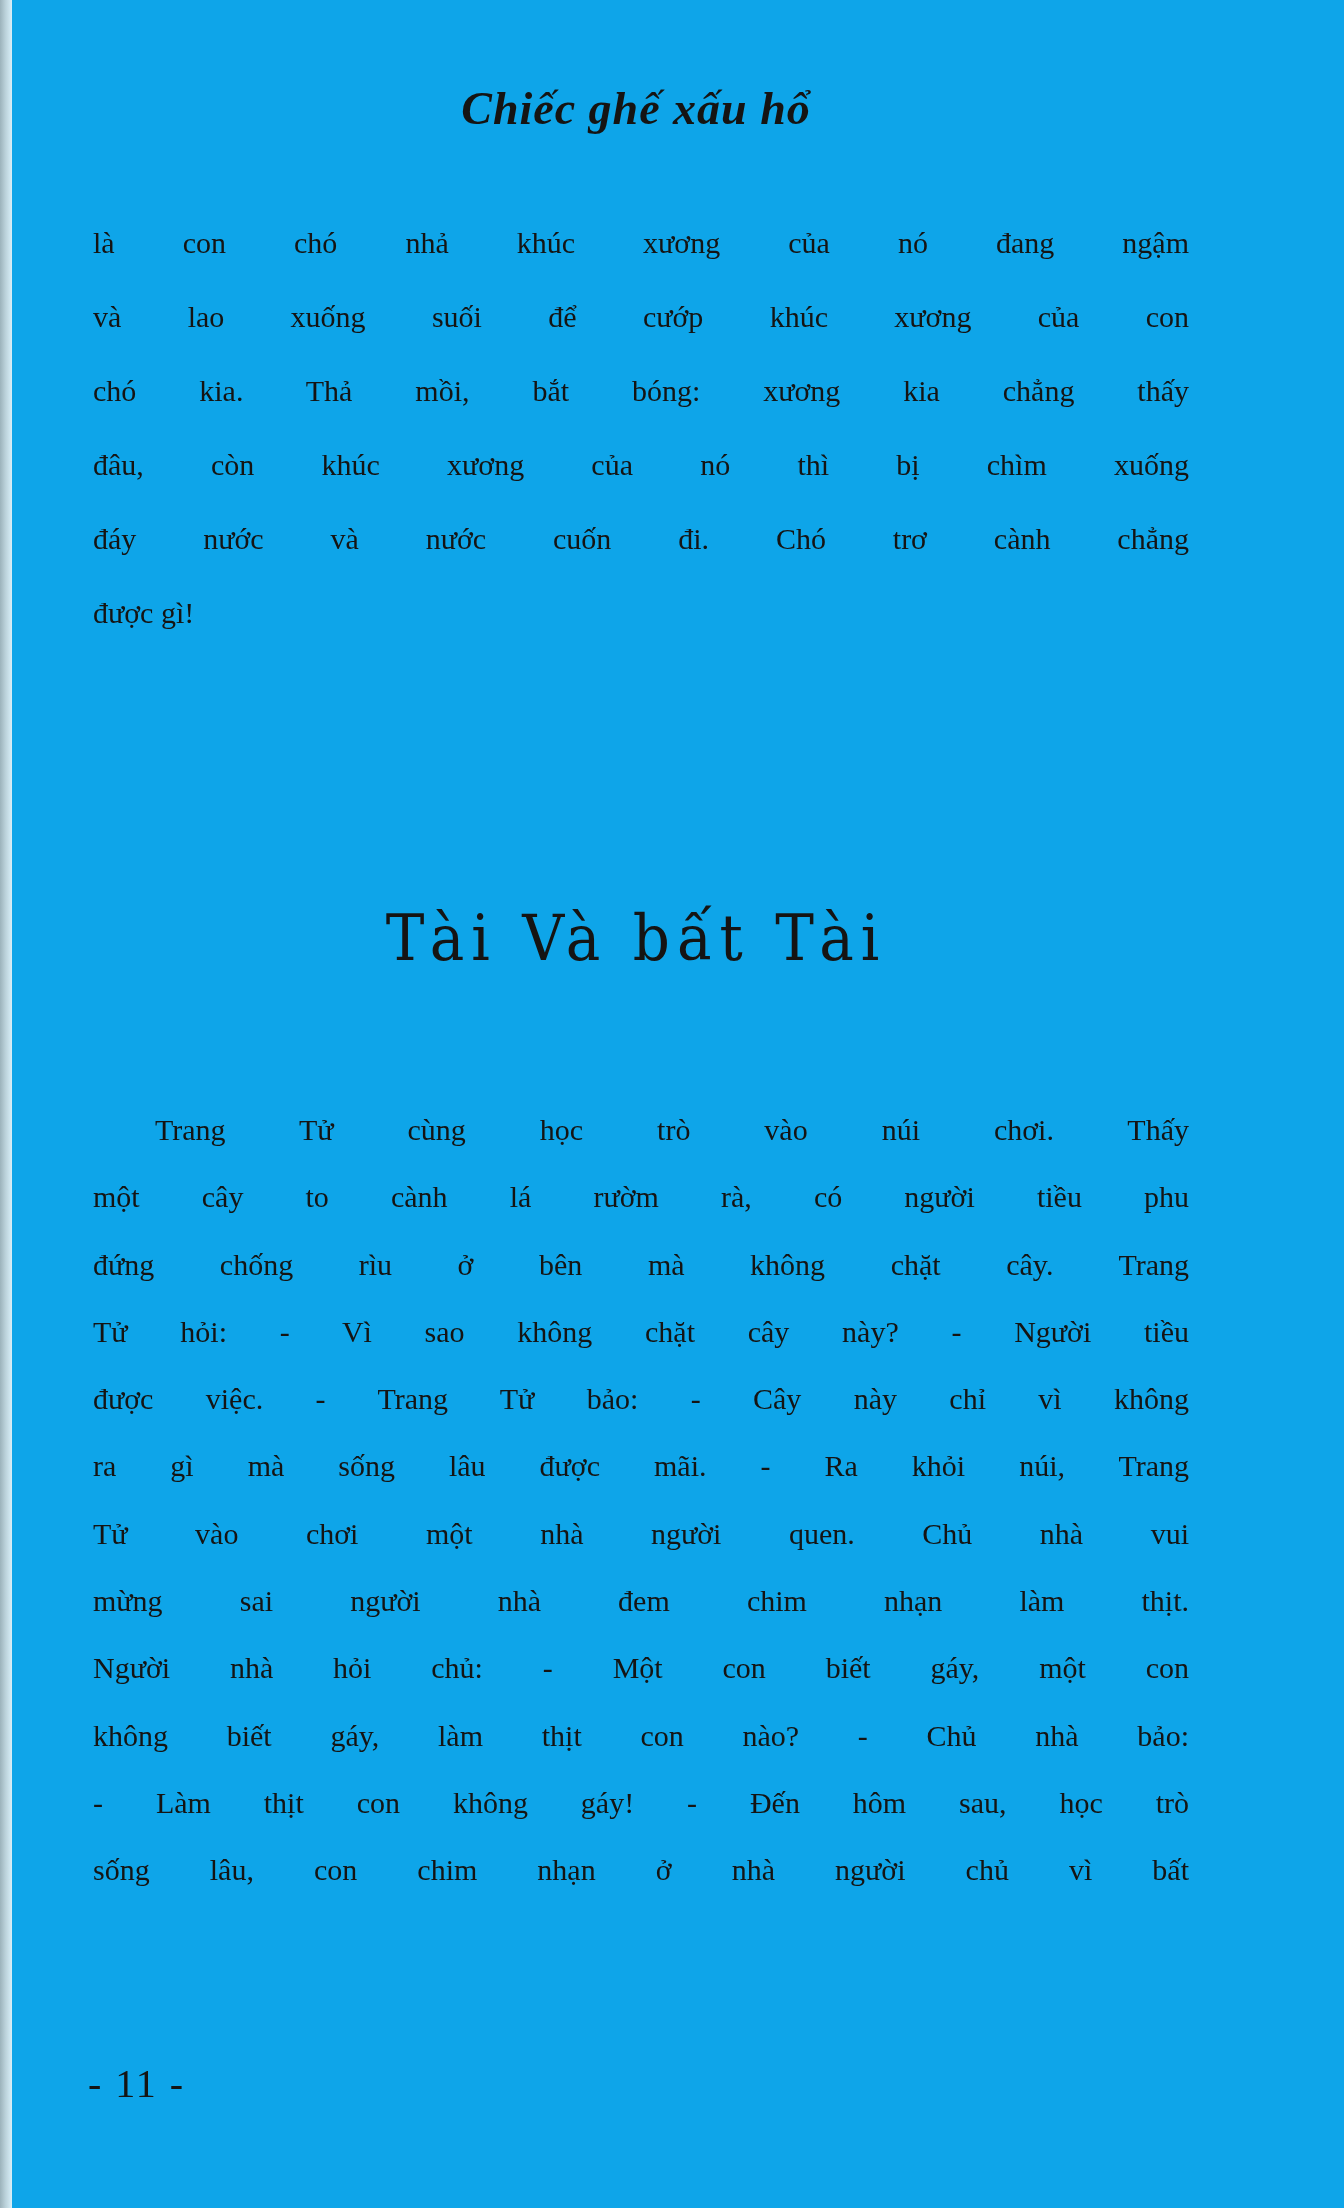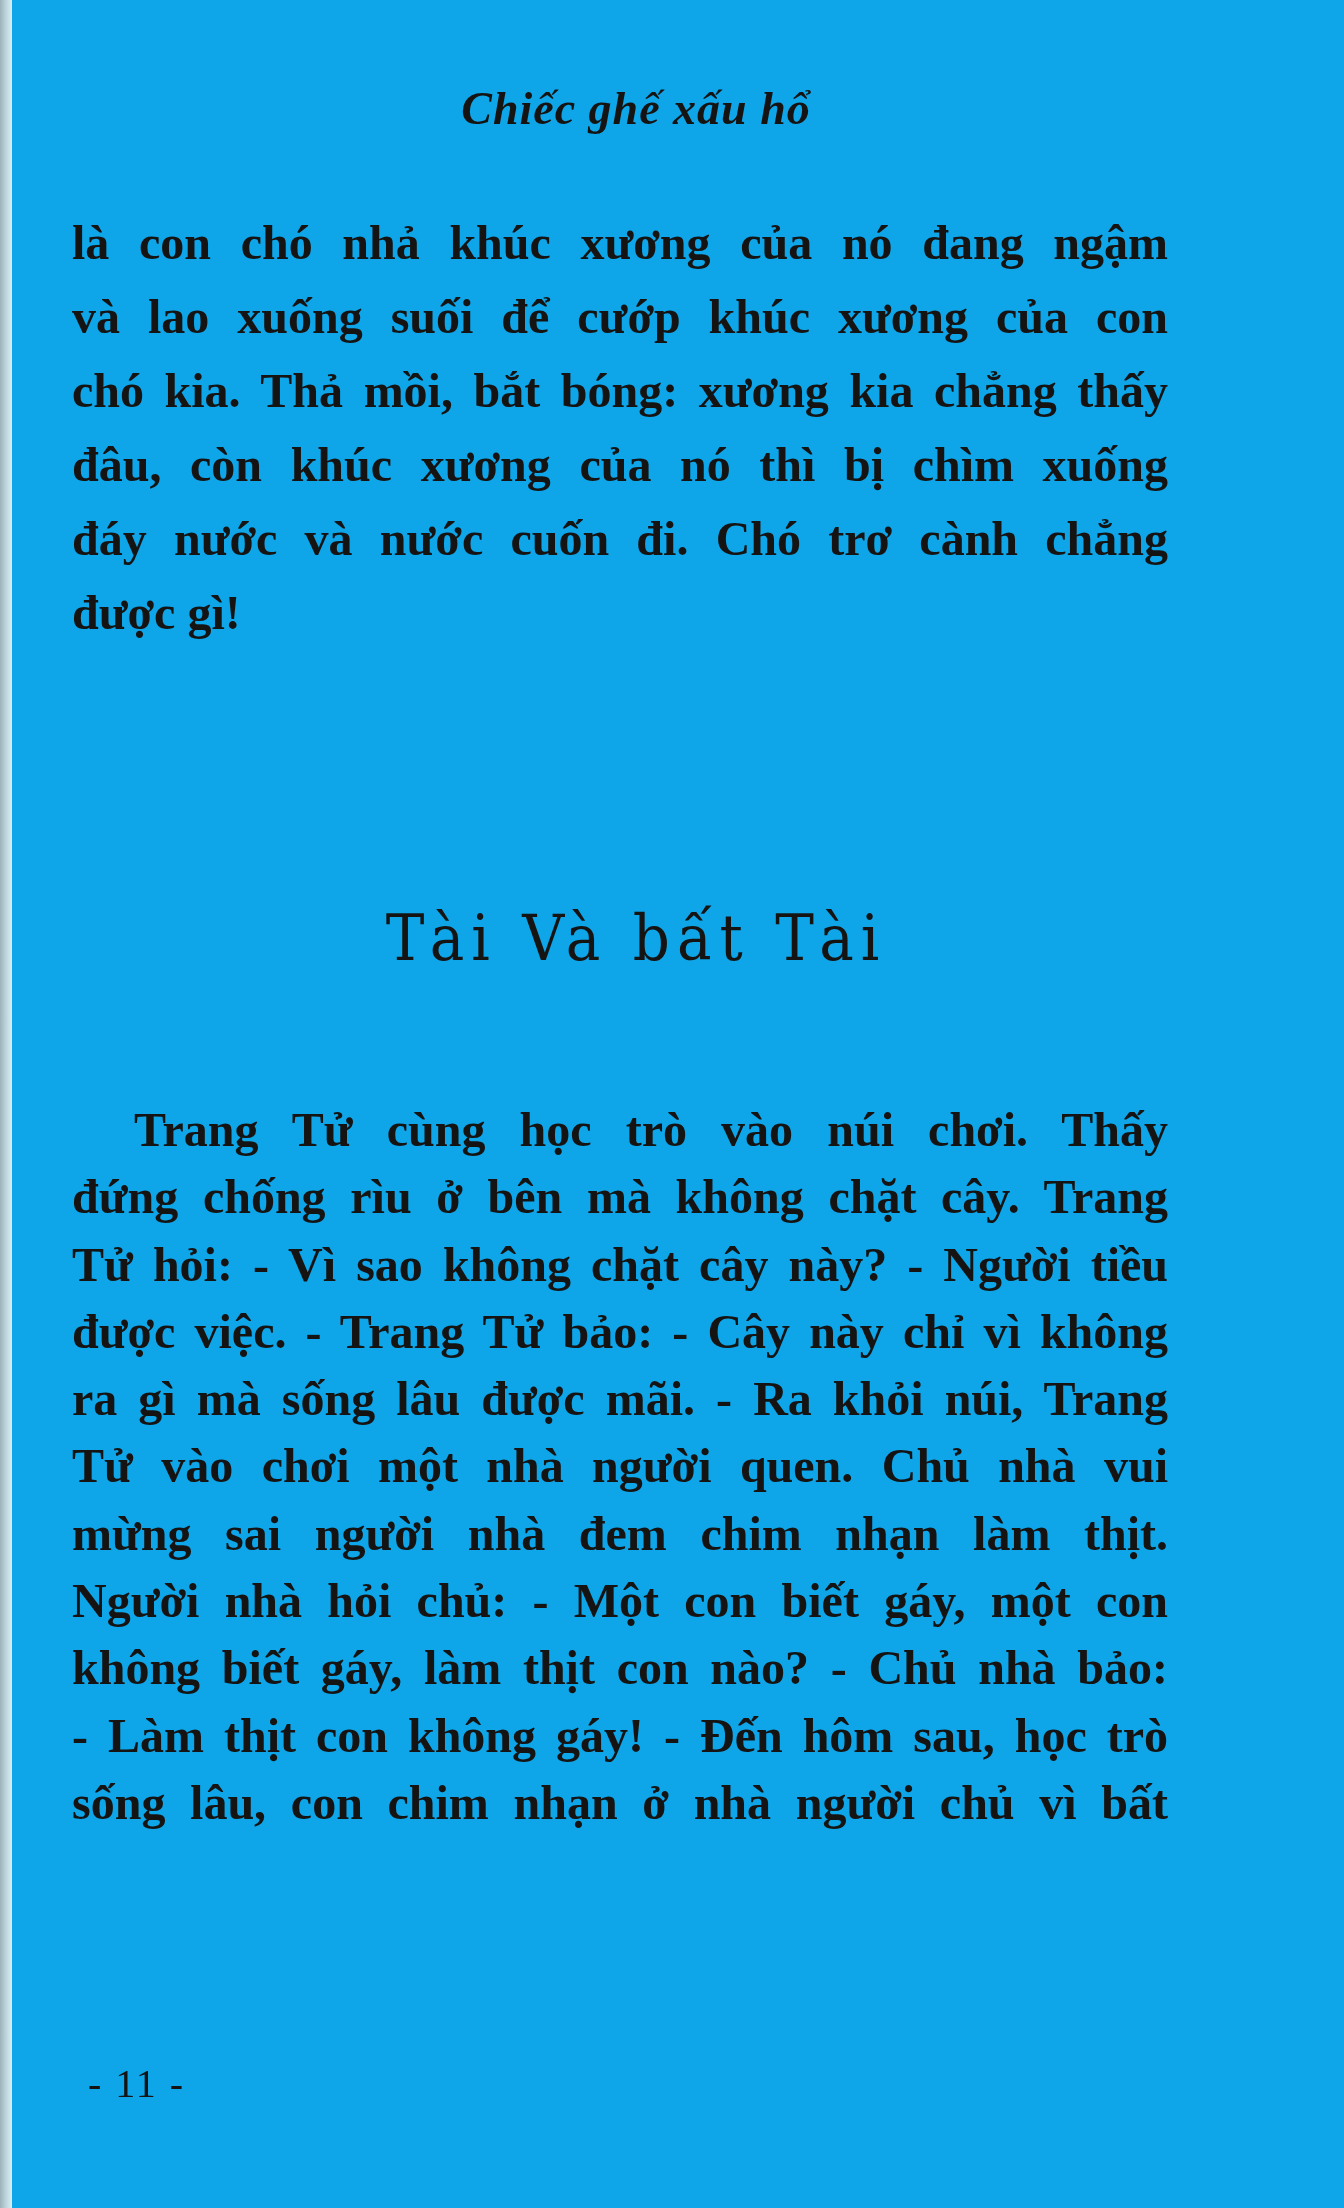--- a/index.html
+++ b/index.html
@@ -31,24 +31,24 @@
     left: 88px;
     width: 1096px;
     text-align: center;
     font-style: italic;
     font-weight: bold;
     font-size: 46px;
     letter-spacing: 1px;
   }
   .para {
     position: absolute;
-    left: 72px;
+    left: 93px;
     width: 1096px;
-    font-size: 48px;
-    font-weight: 700;
+    font-size: 30px;
+    font-weight: 400;
   }
   .para .line {
     text-align: justify;
     text-align-last: justify;
     white-space: normal;
   }
   .para-1 {
     top: 206px;
     line-height: 74px;
   }
@@ -99,20 +99,21 @@
       <div class="line">chó kia. Thả mồi, bắt bóng: xương kia chẳng thấy</div>
       <div class="line">đâu, còn khúc xương của nó thì bị chìm xuống</div>
       <div class="line">đáy nước và nước cuốn đi. Chó trơ cành chẳng</div>
       <div class="line">được gì!</div>
     </div>
 
   <div class="story-title">Tài Và bất Tài</div>
 
   <div class="para para-2">
       <div class="line">Trang Tử cùng học trò vào núi chơi. Thấy</div>
+      <div class="line">một cây to cành lá rườm rà, có người tiều phu</div>
       <div class="line">đứng chống rìu ở bên mà không chặt cây. Trang</div>
       <div class="line">Tử hỏi: - Vì sao không chặt cây này? - Người tiều</div>
       <div class="line">được việc. - Trang Tử bảo: - Cây này chỉ vì không</div>
       <div class="line">ra gì mà sống lâu được mãi. - Ra khỏi núi, Trang</div>
       <div class="line">Tử vào chơi một nhà người quen. Chủ nhà vui</div>
       <div class="line">mừng sai người nhà đem chim nhạn làm thịt.</div>
       <div class="line">Người nhà hỏi chủ: - Một con biết gáy, một con</div>
       <div class="line">không biết gáy, làm thịt con nào? - Chủ nhà bảo:</div>
       <div class="line">- Làm thịt con không gáy! - Đến hôm sau, học trò</div>
       <div class="line">sống lâu, con chim nhạn ở nhà người chủ vì bất</div>

